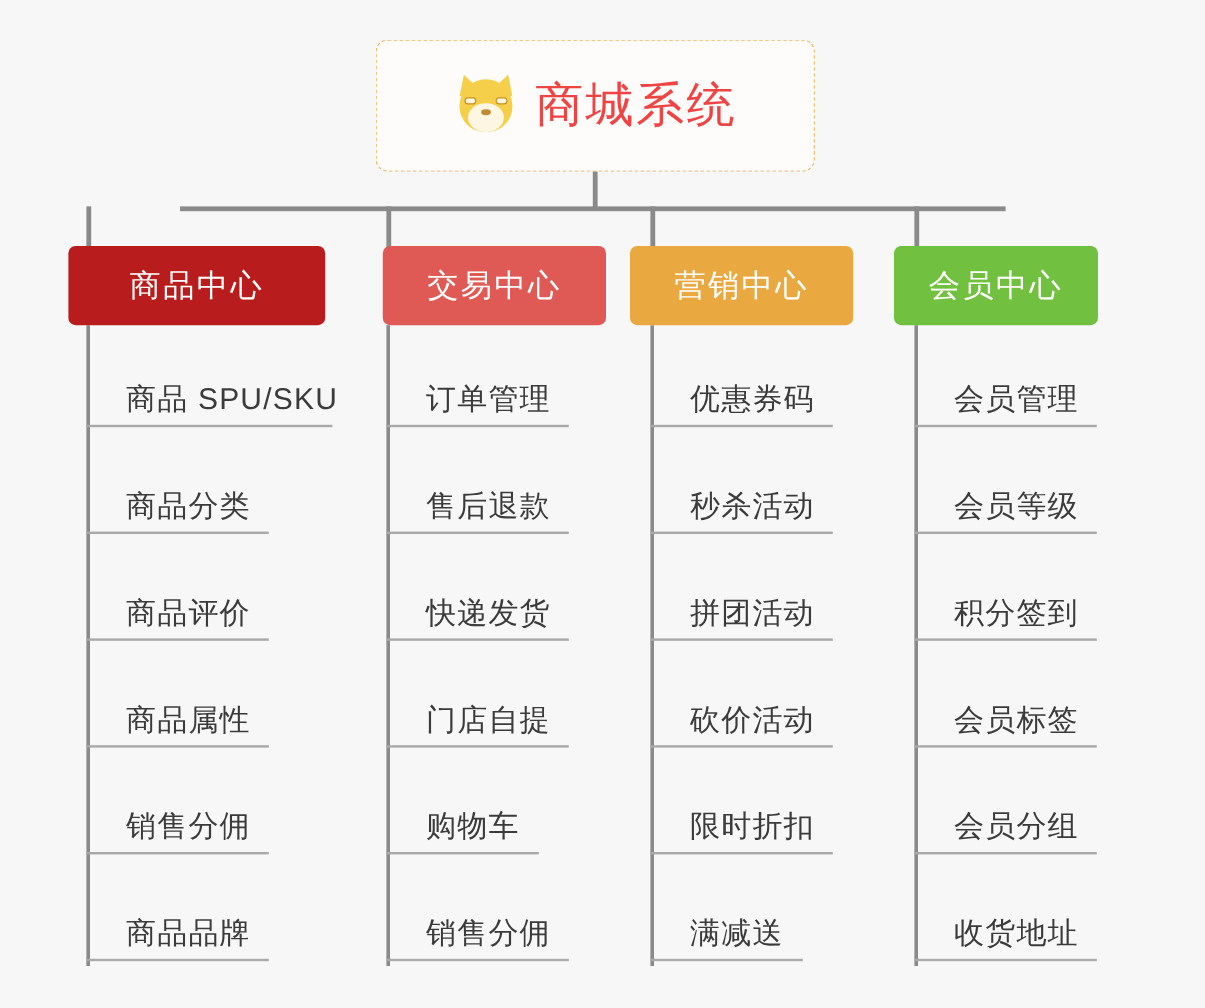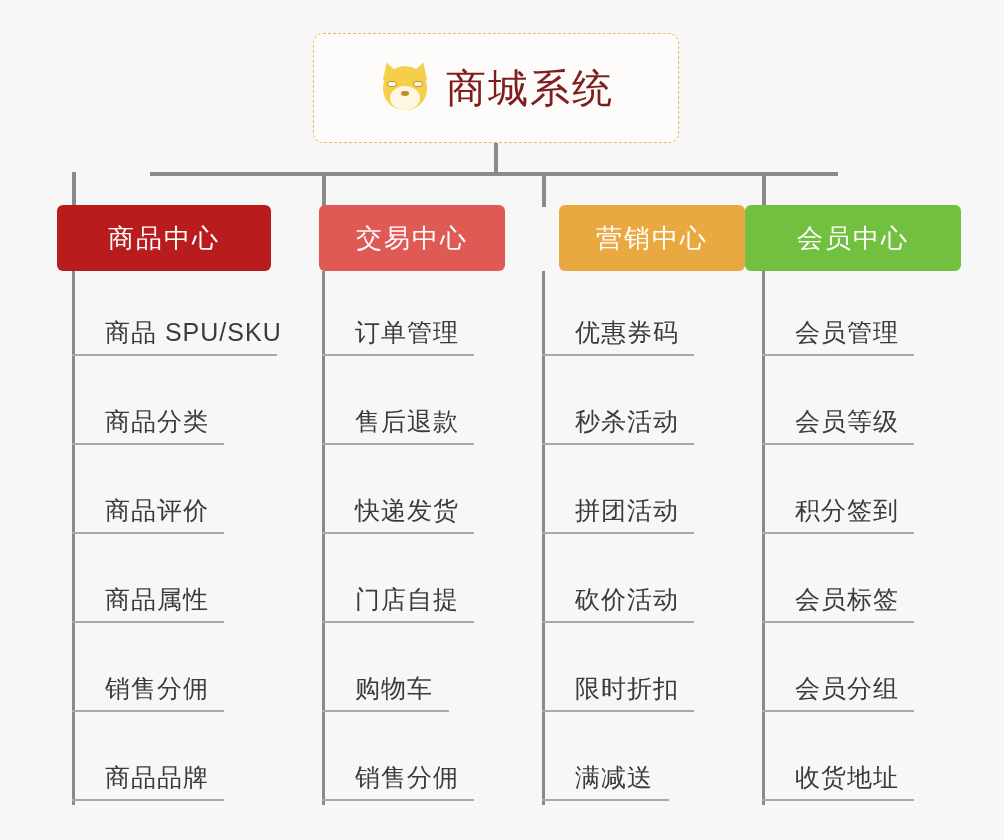--- a/index.html
+++ b/index.html
@@ -76,21 +76,21 @@
   .root-emoji .eye.r { right: 9px; }
   .root-emoji .nose {
     position: absolute;
     left: 23px; top: 29px;
     width: 8px; height: 5px;
     background: #c08b34;
     border-radius: 50% 50% 60% 60%;
   }
   .root-title {
     font-size: 40px;
-    color: #7f1d1d;
+    color: #ef4444;
     letter-spacing: 2px;
     line-height: 1;
     white-space: nowrap;
   }
 
   
   .conn {
     position: absolute;
     background: #8a8a8a;
   }
@@ -280,20 +280,20 @@
 
 <div class="conn conn-v-drop" style="left: 72px;"></div>
     <div class="cat-node" style="left: 57px; width: 214px; background: #b91c1c;">
       <span>商品中心</span>
     </div>
     <div class="conn conn-v-drop" style="left: 322px;"></div>
     <div class="cat-node" style="left: 307px; width: 186px; background: rgb(224, 90, 85); margin-left: 12px;">
       <span>交易中心</span>
     </div>
     <div class="conn conn-v-drop" style="left: 542px;"></div>
-    <div class="cat-node" style="left: 525px; width: 186px; background: rgb(234, 169, 64); margin-left: 34px;">
+    <div class="cat-node" style="left: 525px; width: 186px; background: rgb(234, 169, 64);">
       <span>营销中心</span>
     </div>
     <div class="conn conn-v-drop" style="left: 762px;"></div>
-    <div class="cat-node" style="left: 745px; width: 216px; background: rgb(114, 192, 64);">
+    <div class="cat-node" style="left: 745px; width: 170px; background: rgb(114, 192, 64);">
       <span>会员中心</span>
     </div>
   </div>
 
 </body></html>

